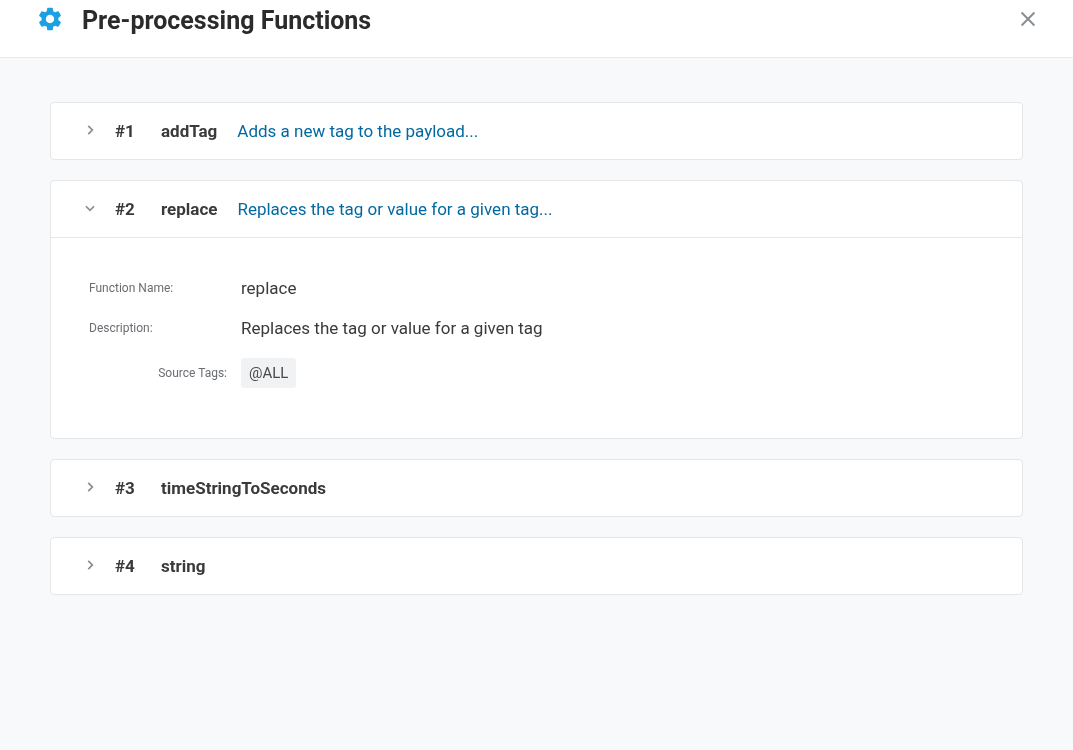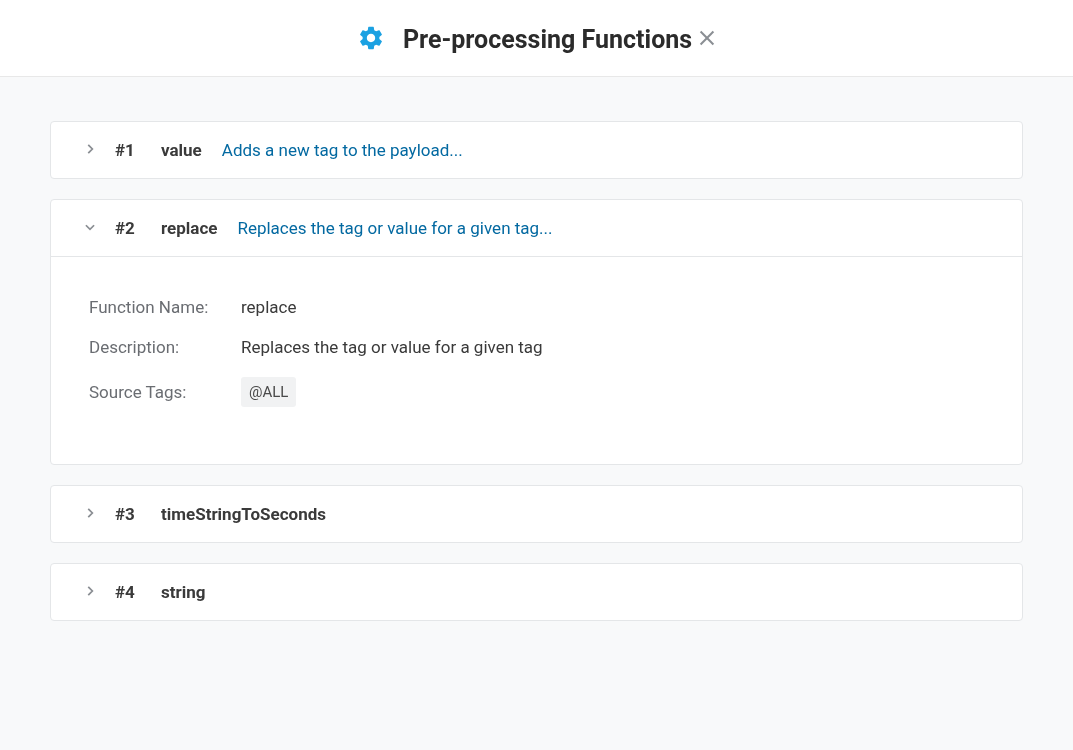--- a/index.html
+++ b/index.html
@@ -9,24 +9,24 @@
     }
     body {
       font-family: -apple-system, BlinkMacSystemFont, "Segoe UI", Roboto, "Helvetica Neue", Arial, sans-serif;
       background: #f8f9fa;
       width: 1073px;
       height: 750px;
       overflow: hidden;
     }
     .header {
       background: #ffffff;
-      padding: 23px 30px 20px 36px;
-      display: flex;
-      align-items: center;
-      justify-content: center;
+      padding: 4px 30px 20px 36px;
+      display: flex;
+      align-items: center;
+      justify-content: space-between;
       border-bottom: 1px solid #e8e8e8;
     }
     .header-left {
       display: flex;
       align-items: center;
       gap: 18px;
     }
     .gear-icon {
       color: #1ba1e2;
       width: 28px;
@@ -103,24 +103,25 @@
       border-top: 1px solid #e4e6e8;
       padding: 40px 38px 50px 38px;
     }
     .detail-row {
       display: flex;
       align-items: center;
       margin-bottom: 20px;
       gap: 14px;
     }
     .detail-row:last-child {
-      margin-bottom: 7px;
+      margin-bottom: 0;
+      text-align: right;
     }
     .detail-label {
-      font-size: 17px;
+      font-size: 12px;
       color: #6a6d72;
       min-width: 138px;
     }
     .detail-value {
       font-size: 17px;
       color: #3a3a3a;
     }
     .tag-pill {
       display: inline-block;
       background: #f1f2f3;
@@ -155,21 +156,21 @@
 <div class="content">
 
   <div class="function-card">
     <div class="function-header">
       <span>
         <svg class="chevron" viewBox="0 0 24 24" fill="none" stroke="currentColor" stroke-width="3">
           <polyline points="9 5 16 12 9 19"></polyline>
         </svg>
       </span>
       <span class="function-index">#1</span>
-      <span class="function-name">value</span>
+      <span class="function-name">addTag</span>
       <span class="function-summary">Adds a new tag to the payload...</span>
     </div>
   </div>
 
   <div class="function-card">
     <div class="function-header">
       <span>
         <svg class="chevron" viewBox="0 0 24 24" fill="none" stroke="currentColor" stroke-width="3">
           <polyline points="5 9 12 16 19 9"></polyline>
         </svg>

